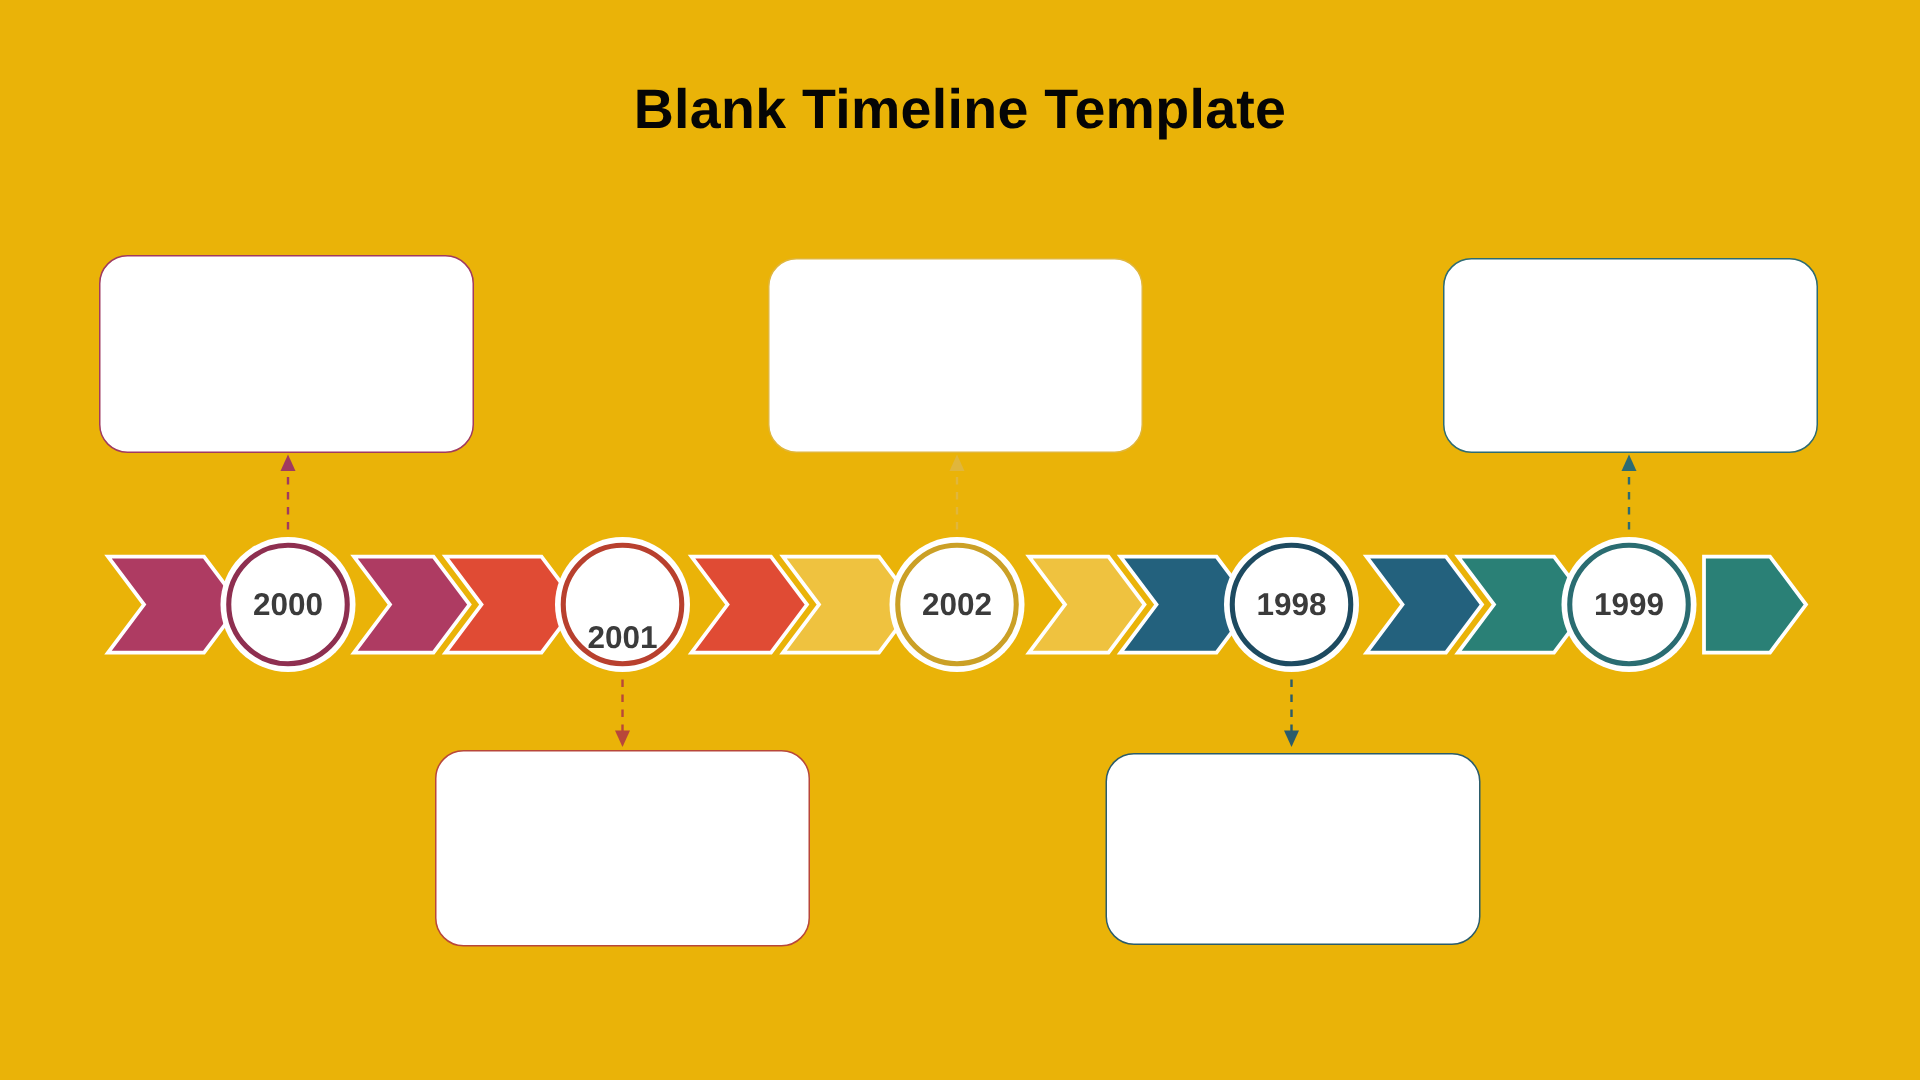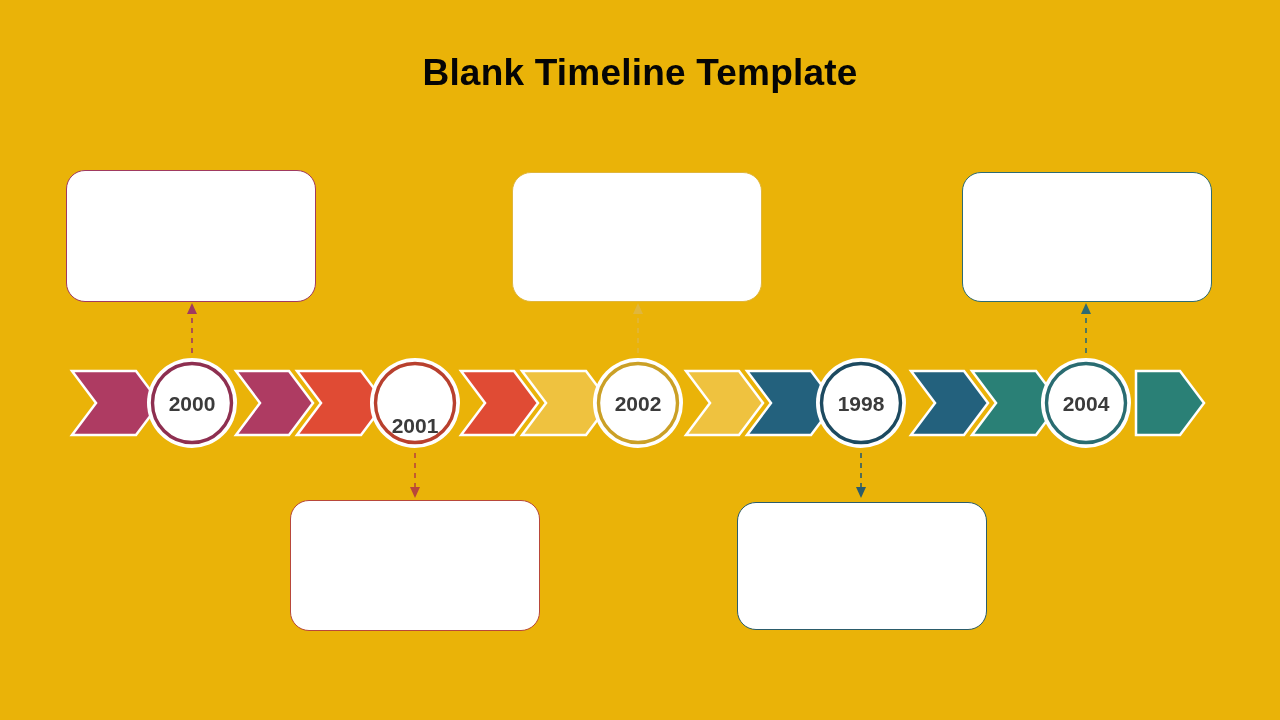--- a/index.html
+++ b/index.html
@@ -139,21 +139,21 @@
 
       <circle cx="1086" cy="403" r="45" fill="#ffffff"></circle>
       <circle class="marker" cx="1086" cy="403" r="39.5" fill="#ffffff" stroke="#2A6C71" stroke-width="3.4"></circle>
     </g>
   </svg>
 
   <div class="year-label" style="left:149px; top:393px;">2000</div>
   <div class="year-label" style="left:372px; top:415px;">2001</div>
   <div class="year-label" style="left:595px; top:393px;">2002</div>
   <div class="year-label" style="left:818px; top:393px;">1998</div>
-  <div class="year-label" style="left:1043px; top:393px;">2004</div>
+  <div class="year-label" style="left:1043px; top:393px;">1999</div>
 
   <div class="content-box" style="left:66px; top:170px; width:250px; height:132px; border-color:#A03A60;">
     <span class="box-inner-text"></span>
   </div>
 
   <div class="content-box" style="left:290px; top:500px; width:250px; height:131px; border-color:#B8473A;">
     <span class="box-inner-text"></span>
   </div>
 
   <div class="content-box" style="left:512px; top:172px; width:250px; height:130px; border-color:#E0B63C;">

